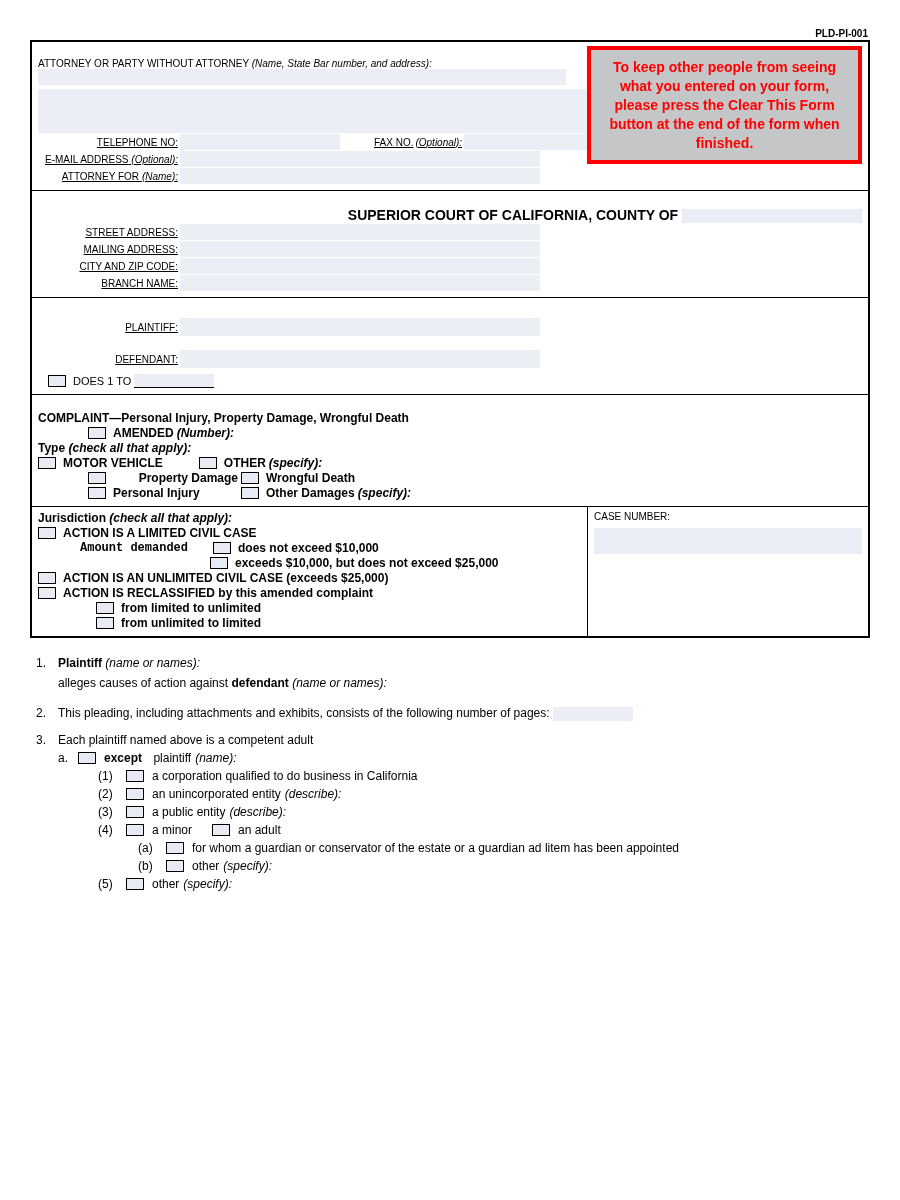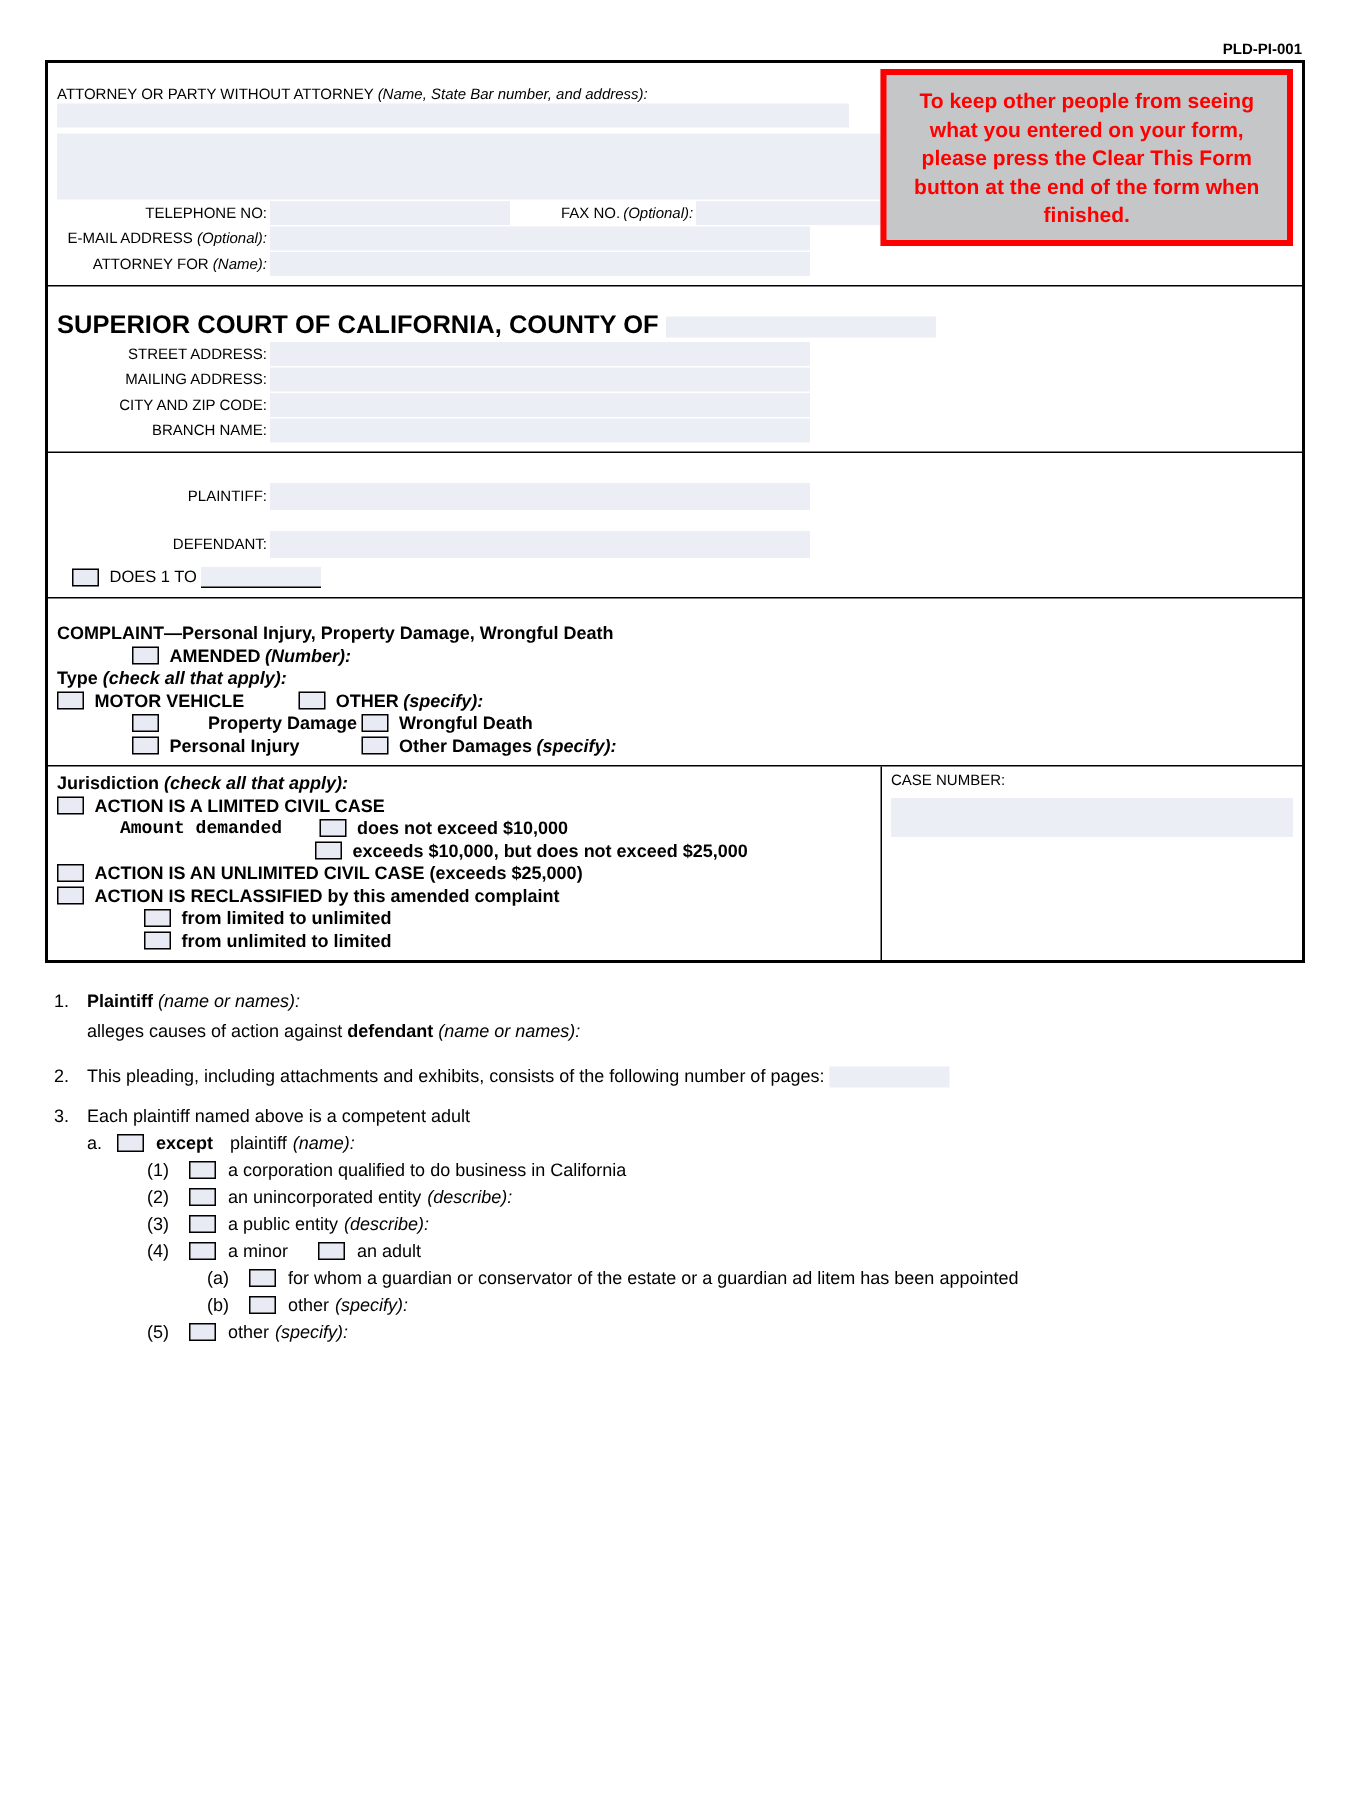--- a/index.html
+++ b/index.html
@@ -36,20 +36,21 @@
   .label-row {
     display: flex;
     align-items: center;
     gap: 2px;
     margin: 1px 0;
   }
   .label-row .lbl {
     text-align: right;
     font-size: 10px;
     white-space: nowrap;
+    text-decoration: underline;
   }
   .label-row .lbl.w1 { width: 140px; }
   .label-row .field {
     flex: 1;
     background: #eceef6;
     height: 16px;
   }
   .italic { font-style: italic; }
   .bold { font-weight: bold; }
   .chk {
@@ -171,21 +172,21 @@
     <div class="label-row">
       <span class="lbl w1">
         <span>ATTORNEY FOR</span>
         <span class="italic">(Name):</span>
       </span>
       <div class="field" style="max-width:360px;"></div>
     </div>
   </div>
 
   <div class="section">
-    <div class="bold" style="font-size:17px;">
+    <div class="bold" style="font-size:14px;text-align:right;">
       <span>SUPERIOR COURT OF CALIFORNIA, COUNTY OF</span>
       <span class="pale" style="display:inline-block;width:180px;height:14px;vertical-align:middle;"></span>
     </div>
     <div class="label-row">
         <span class="lbl w1">STREET ADDRESS:</span>
         <div class="field" style="max-width:360px;"></div>
       </div>
     <div class="label-row">
         <span class="lbl w1">MAILING ADDRESS:</span>
         <div class="field" style="max-width:360px;"></div>

